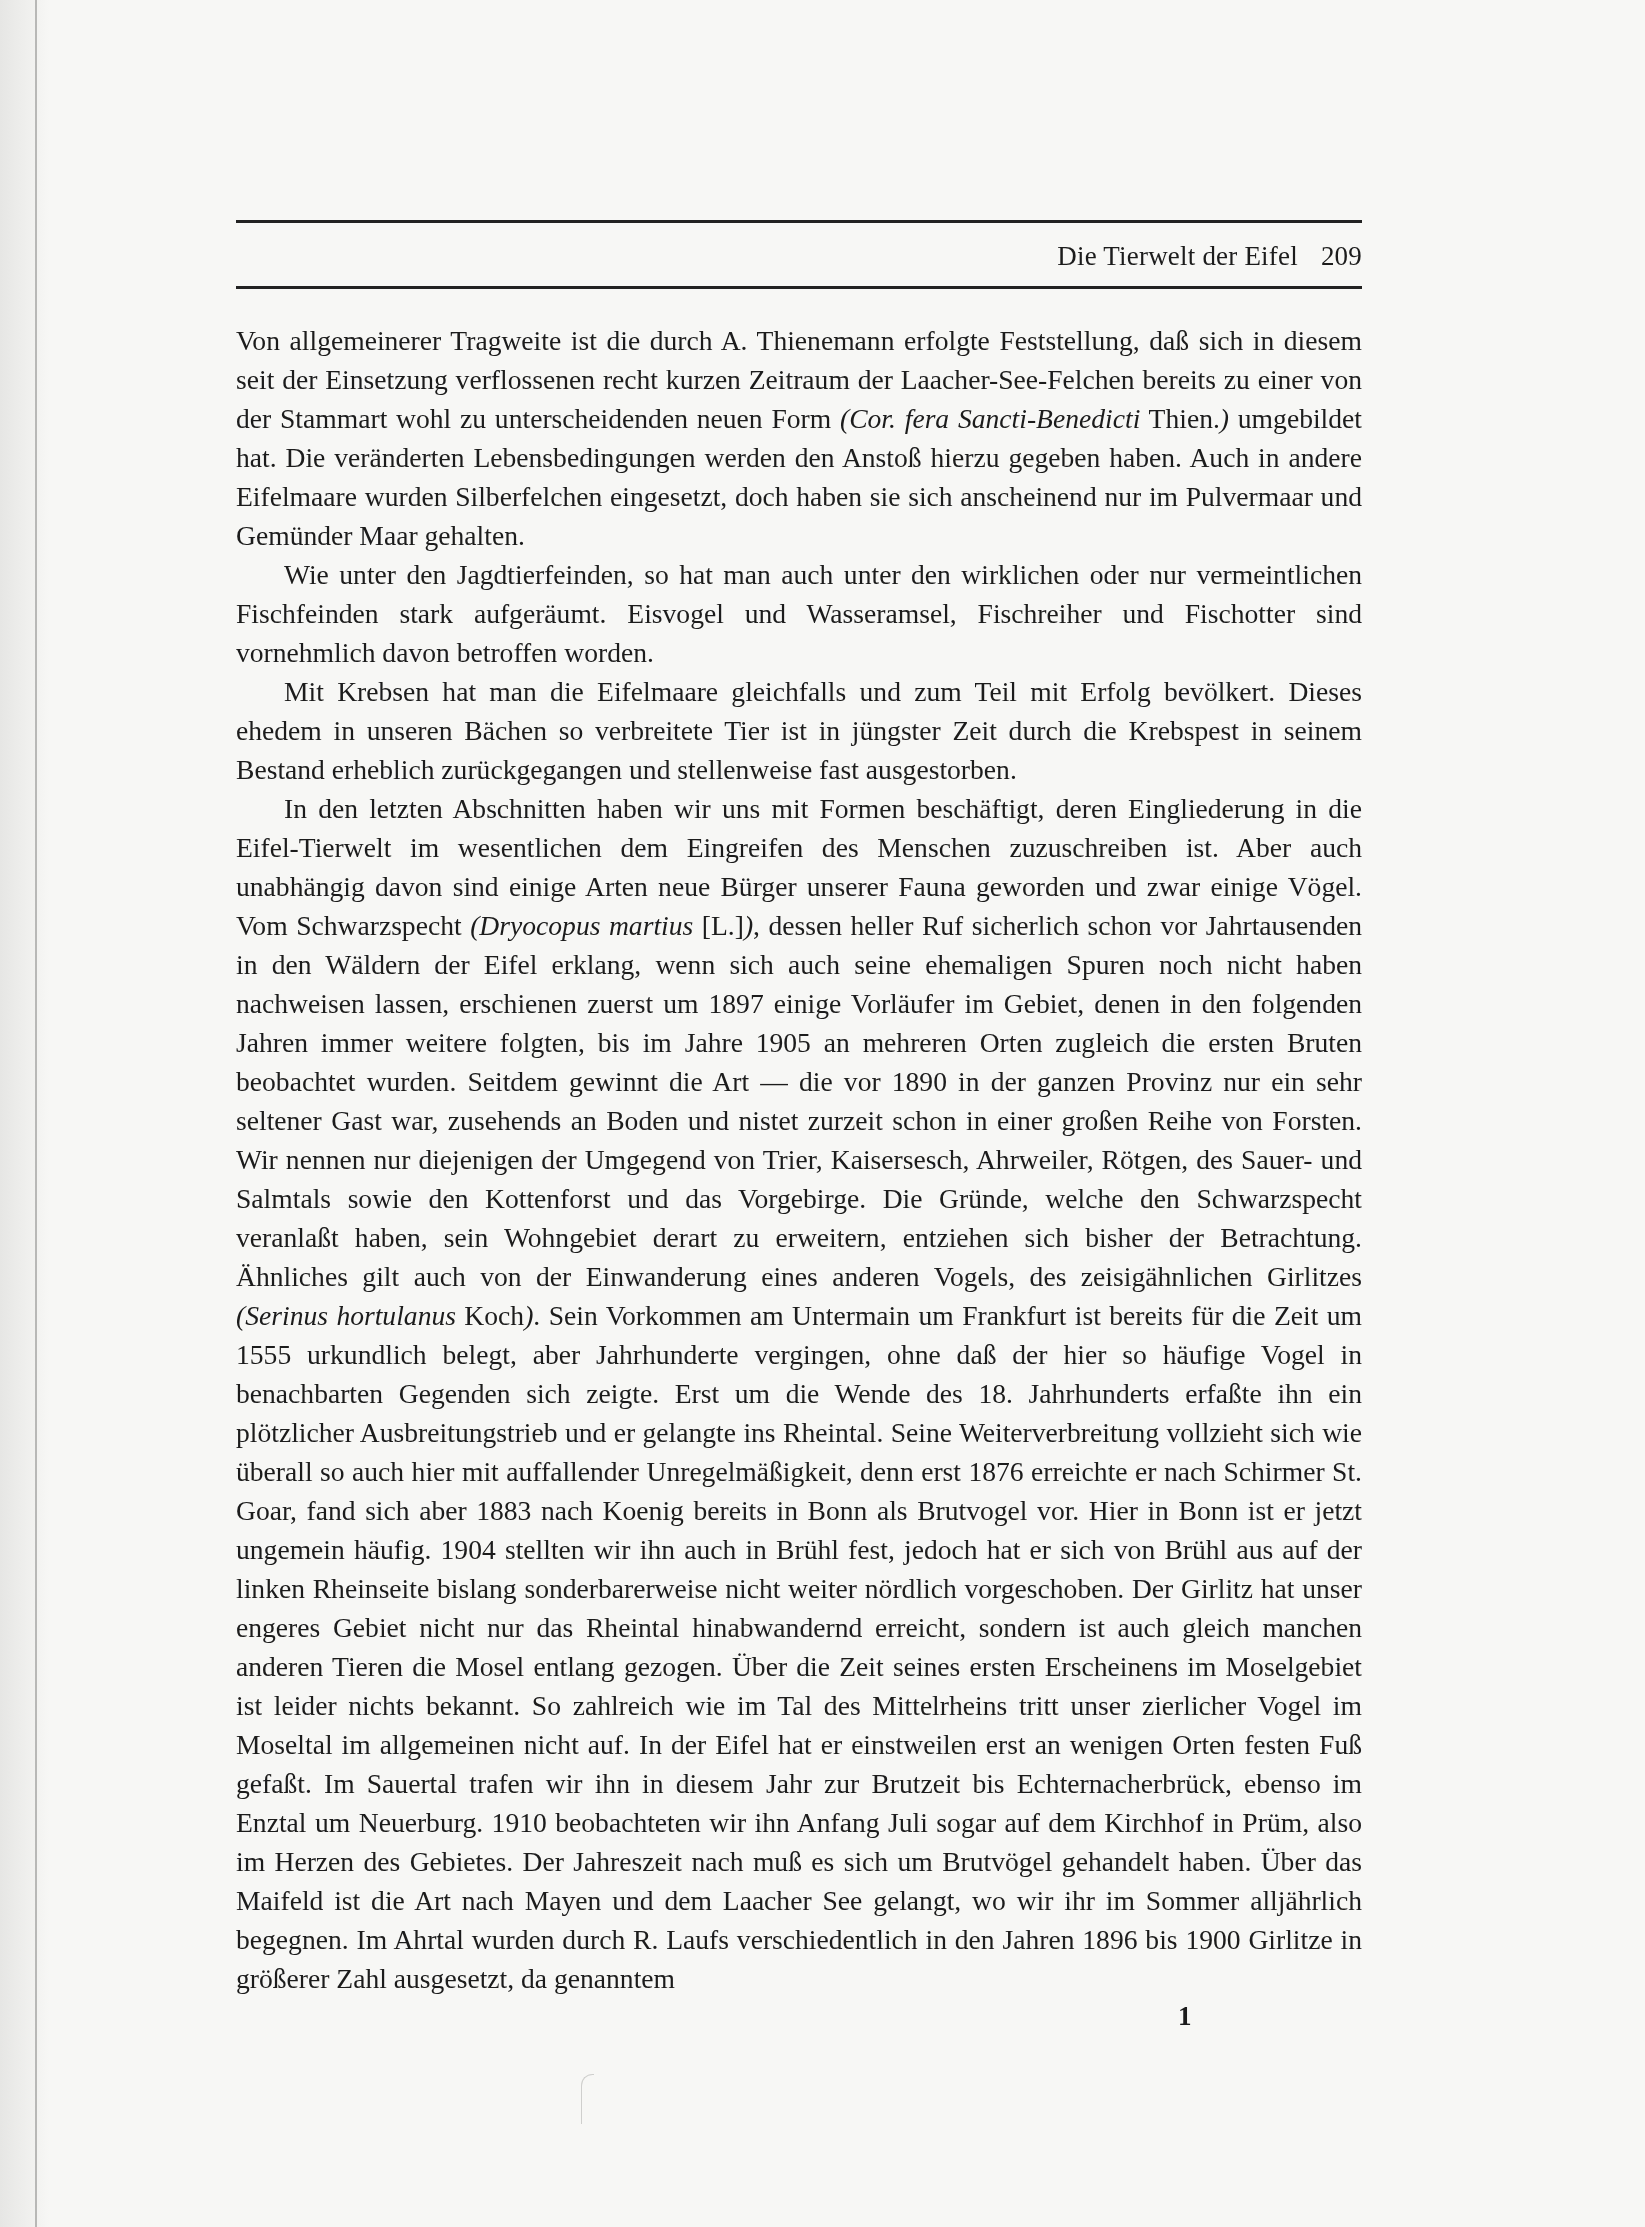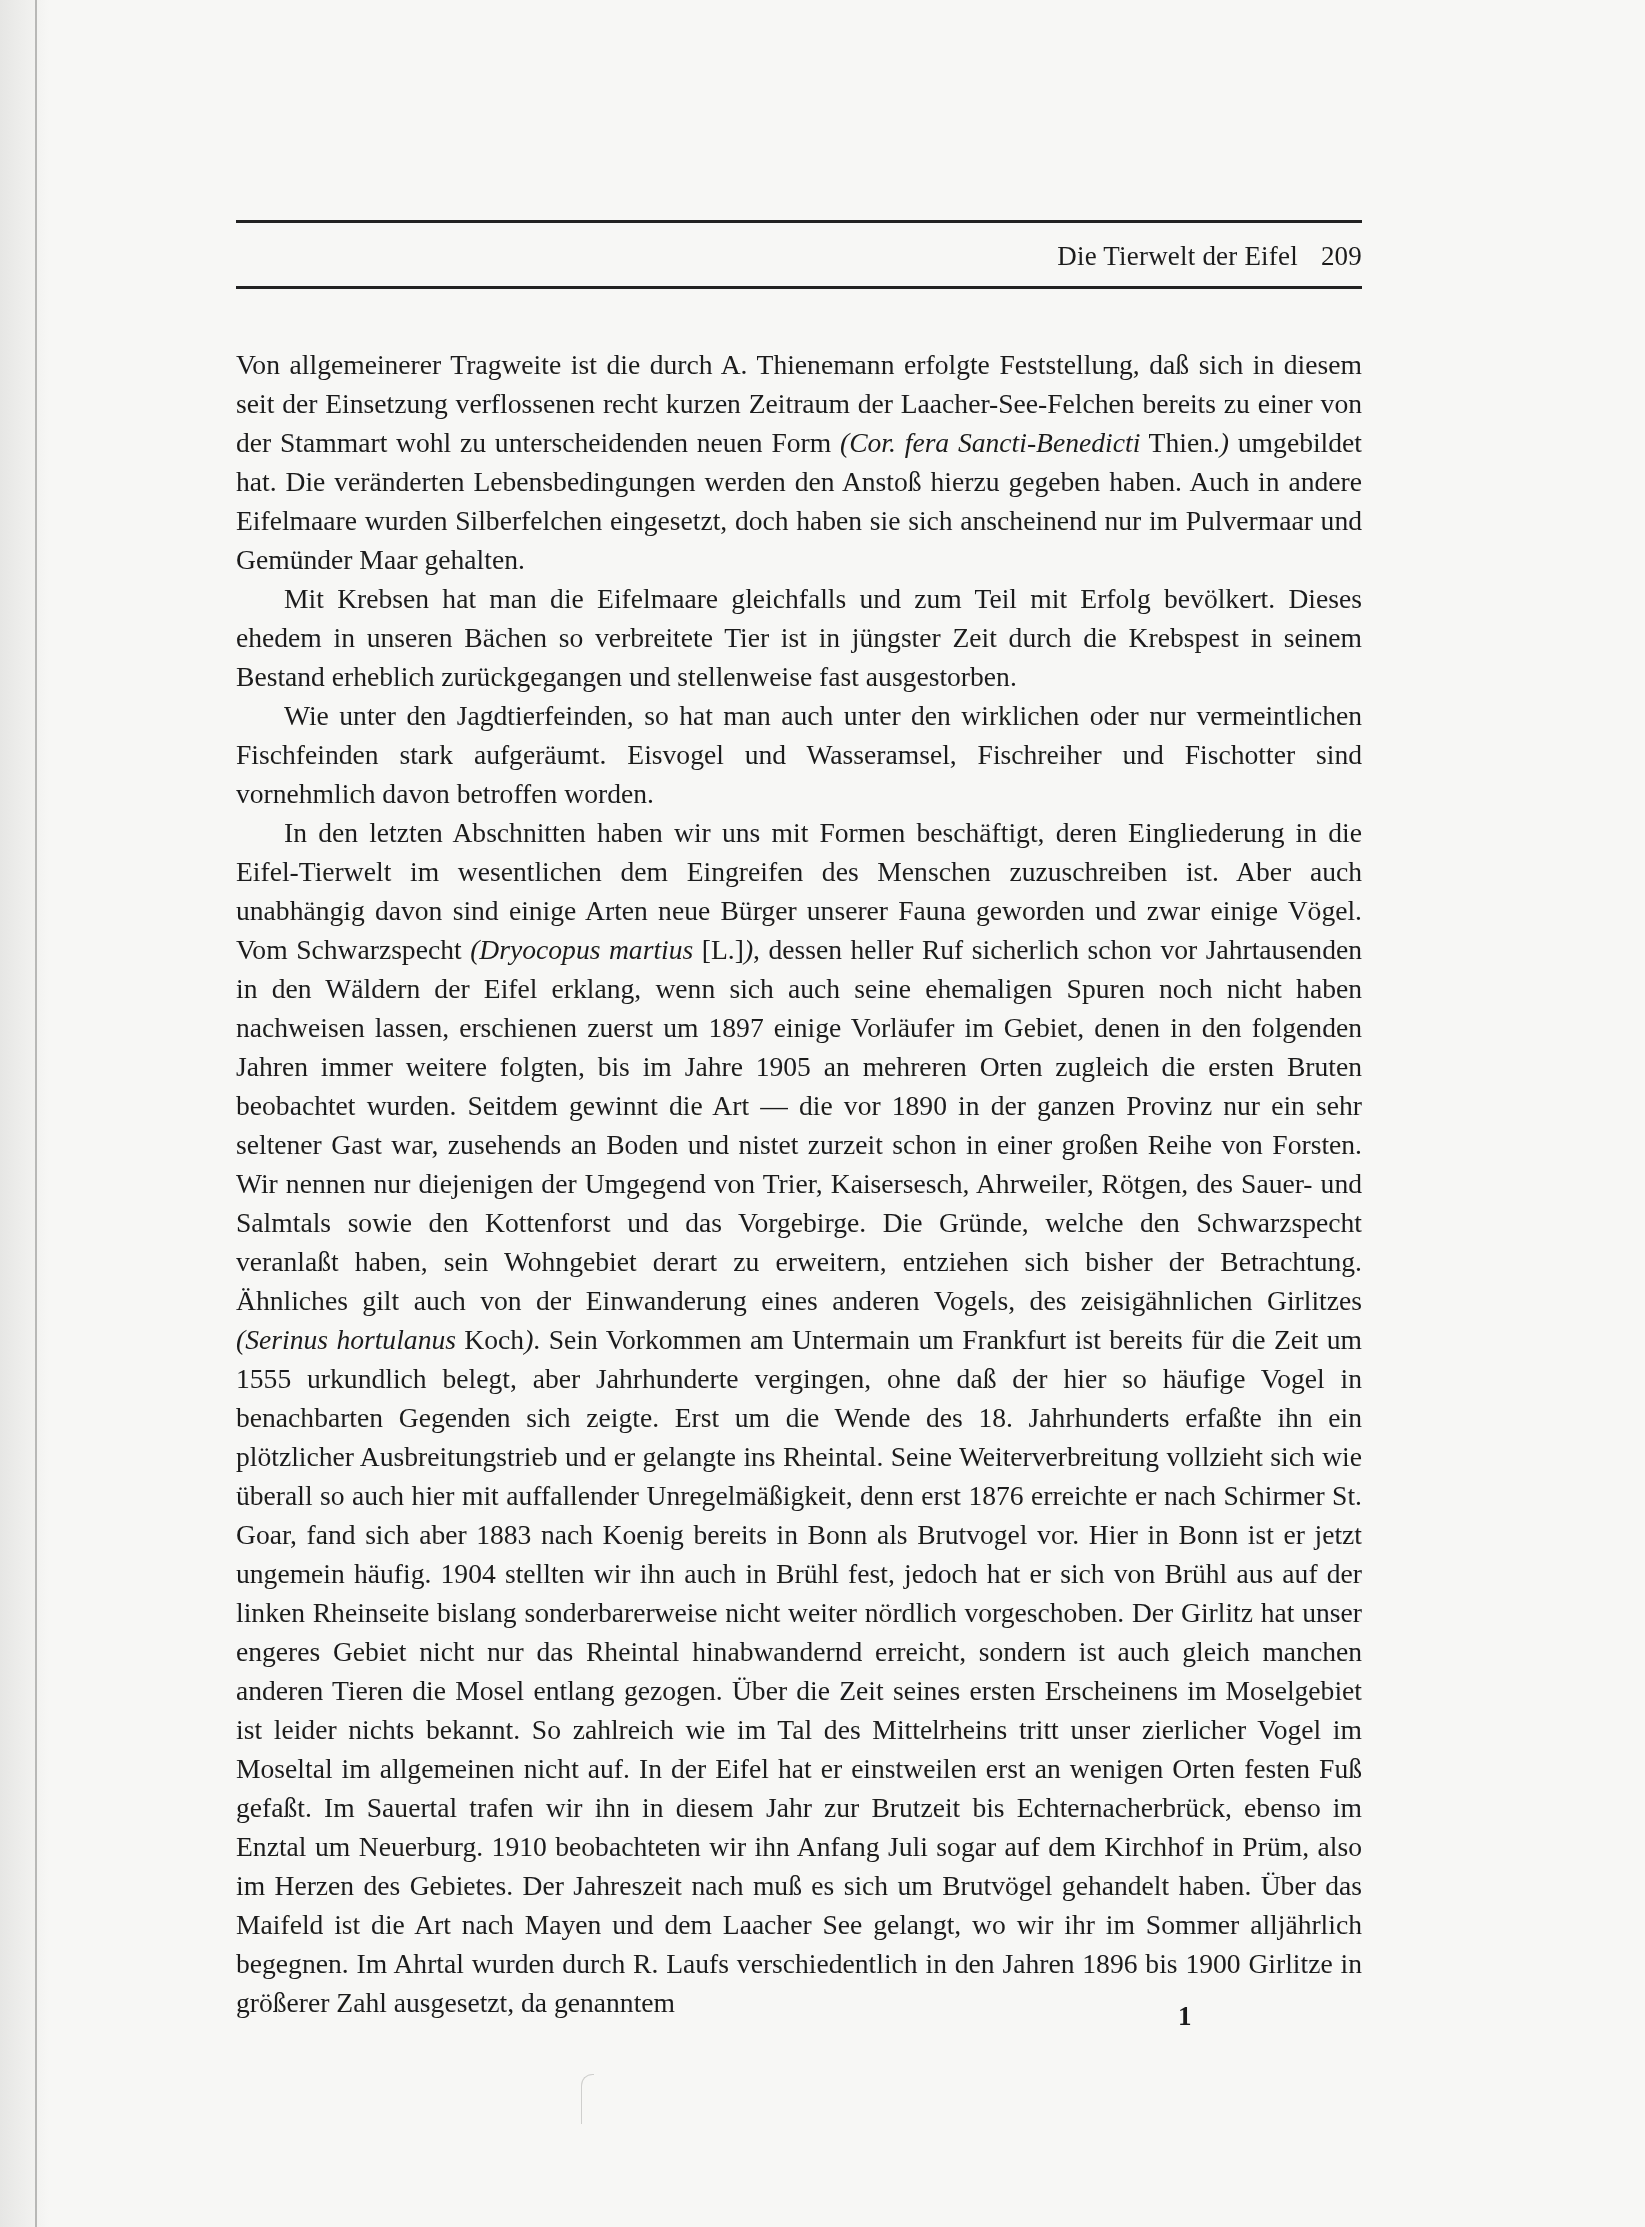--- a/index.html
+++ b/index.html
@@ -37,21 +37,21 @@
     justify-content: flex-end;
     align-items: baseline;
     font-size: 27px;
     line-height: 33px;
     margin-top: 16.5px;
     margin-bottom: 13px;
     letter-spacing: 0.2px;
   }
   .running-head .title { margin-right: 23px; }
   .body-text {
-    margin-top: 56px;
+    margin-top: 32px;
     font-size: 27.6px;
     line-height: 39px;
     text-align: justify;
     hyphens: manual;
   }
   .body-text p {
     margin: 0;
     text-indent: 0;
   }
   .body-text p.indent { text-indent: 48px; }
@@ -81,21 +81,21 @@
 <div class="page">
   <div class="rule top"></div>
   <div class="running-head">
     <span class="title">Die Tierwelt der Eifel</span>
     <span class="pnum">209</span>
   </div>
   <div class="rule bottom"></div>
 
   <div class="body-text" id="body-text">
       <p><span>Von allgemeinerer Tragweite ist die durch A. Thienemann erfolgte Feststellung, daß sich in diesem seit der Einsetzung verflossenen recht kurzen Zeitraum der Laacher-See-Felchen bereits zu einer von der Stammart wohl zu unterscheidenden neuen Form </span><i>(Cor. fera Sancti-Benedicti</i><span> Thien.</span><i>)</i><span> umgebildet hat.  Die veränderten Lebensbedingungen werden den Anstoß hierzu gegeben haben.  Auch in andere Eifelmaare wurden Silberfelchen eingesetzt, doch haben sie sich anscheinend nur im Pulvermaar und Gemünder Maar gehalten.</span></p>
+      <p class="indent"><span>Wie unter den Jagdtierfeinden, so hat man auch unter den wirklichen oder nur vermeintlichen Fischfeinden stark aufgeräumt.  Eisvogel und Wasseramsel, Fischreiher und Fischotter sind vornehmlich davon betroffen worden.</span></p>
       <p class="indent"><span>Mit Krebsen hat man die Eifelmaare gleichfalls und zum Teil mit Erfolg bevölkert.  Dieses ehedem in unseren Bächen so verbreitete Tier ist in jüngster Zeit durch die Krebspest in seinem Bestand erheblich zurückgegangen und stellenweise fast ausgestorben.</span></p>
-      <p class="indent"><span>Wie unter den Jagdtierfeinden, so hat man auch unter den wirklichen oder nur vermeintlichen Fischfeinden stark aufgeräumt.  Eisvogel und Wasseramsel, Fischreiher und Fischotter sind vornehmlich davon betroffen worden.</span></p>
       <p class="indent"><span>In den letzten Abschnitten haben wir uns mit Formen beschäftigt, deren Eingliederung in die Eifel-Tierwelt im wesentlichen dem Eingreifen des Menschen zuzuschreiben ist.  Aber auch unabhängig davon sind einige Arten neue Bürger unserer Fauna geworden und zwar einige Vögel.  Vom Schwarzspecht </span><i>(Dryocopus martius</i><span> [L.]</span><i>)</i><span>, dessen heller Ruf sicherlich schon vor Jahrtausenden in den Wäldern der Eifel erklang, wenn sich auch seine ehemaligen Spuren noch nicht haben nachweisen lassen, erschienen zuerst um 1897 einige Vorläufer im Gebiet, denen in den folgenden Jahren immer weitere folgten, bis im Jahre 1905 an mehreren Orten zugleich die ersten Bruten beobachtet wurden.  Seitdem gewinnt die Art — die vor 1890 in der ganzen Provinz nur ein sehr seltener Gast war, zusehends an Boden und nistet zurzeit schon in einer großen Reihe von Forsten.  Wir nennen nur diejenigen der Umgegend von Trier, Kaisersesch, Ahrweiler, Rötgen, des Sauer- und Salmtals sowie den Kottenforst und das Vorgebirge.  Die Gründe, welche den Schwarzspecht veranlaßt haben, sein Wohngebiet derart zu erweitern, entziehen sich bisher der Betrachtung.  Ähnliches gilt auch von der Einwanderung eines anderen Vogels, des zeisigähnlichen Girlitzes </span><i>(Serinus hortulanus</i><span> Koch</span><i>)</i><span>.  Sein Vorkommen am Untermain um Frankfurt ist bereits für die Zeit um 1555 urkundlich belegt, aber Jahrhunderte vergingen, ohne daß der hier so häufige Vogel in benachbarten Gegenden sich zeigte.  Erst um die Wende des 18. Jahrhunderts erfaßte ihn ein plötzlicher Ausbreitungstrieb und er gelangte ins Rheintal.  Seine Weiterverbreitung vollzieht sich wie überall so auch hier mit auffallender Unregelmäßigkeit, denn erst 1876 erreichte er nach Schirmer St. Goar, fand sich aber 1883 nach Koenig bereits in Bonn als Brutvogel vor.  Hier in Bonn ist er jetzt ungemein häufig.  1904 stellten wir ihn auch in Brühl fest, jedoch hat er sich von Brühl aus auf der linken Rheinseite bislang sonderbarerweise nicht weiter nördlich vorgeschoben.  Der Girlitz hat unser engeres Gebiet nicht nur das Rheintal hinabwandernd erreicht, sondern ist auch gleich manchen anderen Tieren die Mosel entlang gezogen.  Über die Zeit seines ersten Erscheinens im Moselgebiet ist leider nichts bekannt.  So zahlreich wie im Tal des Mittelrheins tritt unser zierlicher Vogel im Moseltal im allgemeinen nicht auf.  In der Eifel hat er einstweilen erst an wenigen Orten festen Fuß gefaßt.  Im Sauertal trafen wir ihn in diesem Jahr zur Brutzeit bis Echternacherbrück, ebenso im Enztal um Neuerburg. 1910 beobachteten wir ihn Anfang Juli sogar auf dem Kirchhof in Prüm, also im Herzen des Gebietes.  Der Jahreszeit nach muß es sich um Brutvögel gehandelt haben. Über das Maifeld ist die Art nach Mayen und dem Laacher See gelangt, wo wir ihr im Sommer alljährlich begegnen.  Im Ahrtal wurden durch R. Laufs verschiedentlich in den Jahren 1896 bis 1900 Girlitze in größerer Zahl ausgesetzt, da genanntem</span></p>
     </div>
 </div>
 
 <div class="signature">1</div>
 <div class="stray-mark"></div>
 
 
 </body></html>

